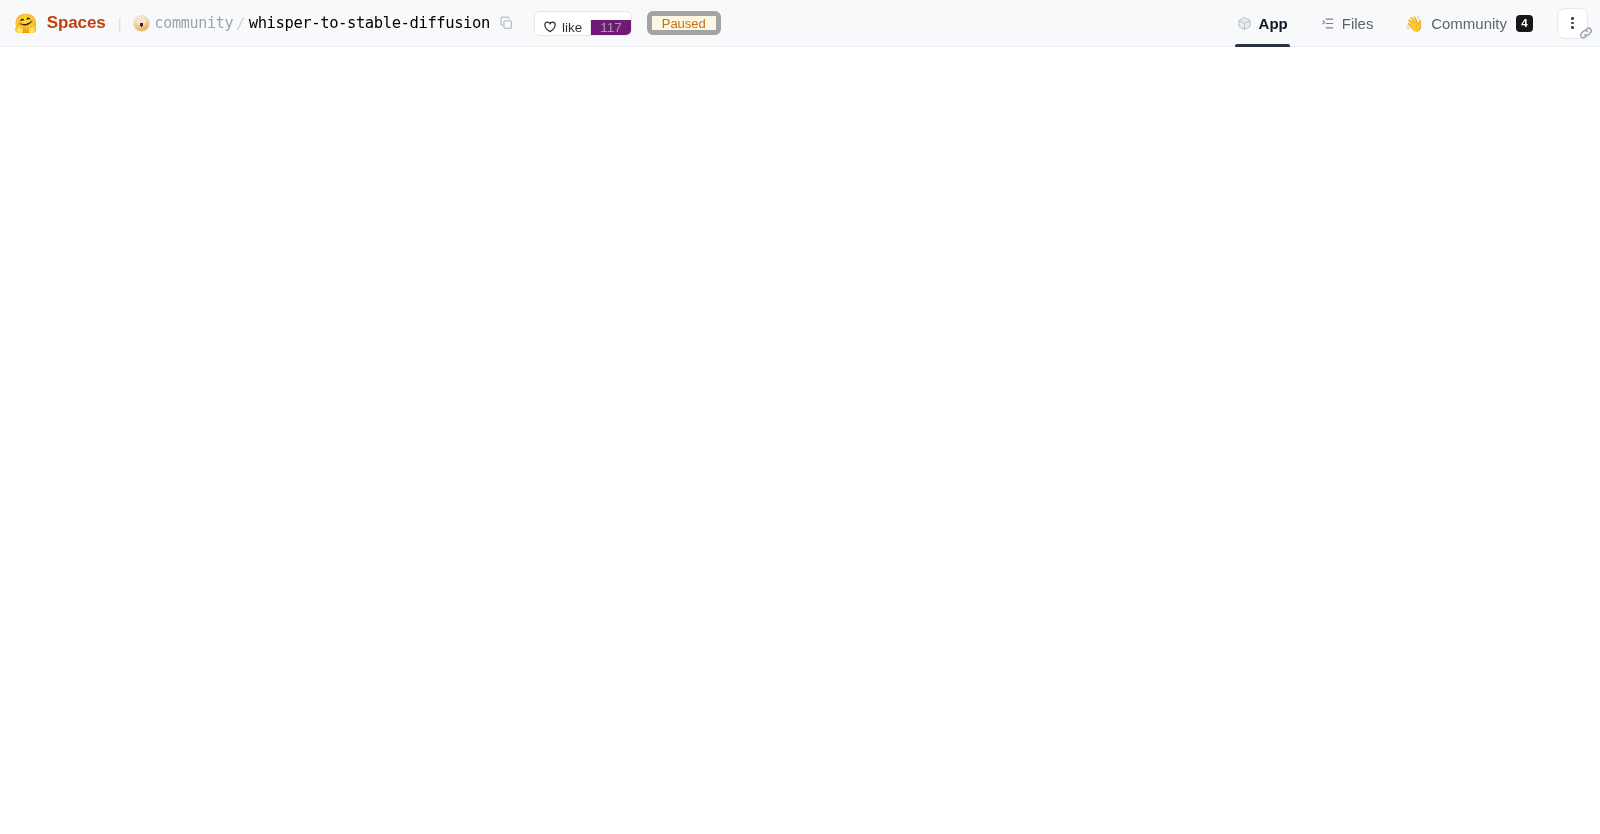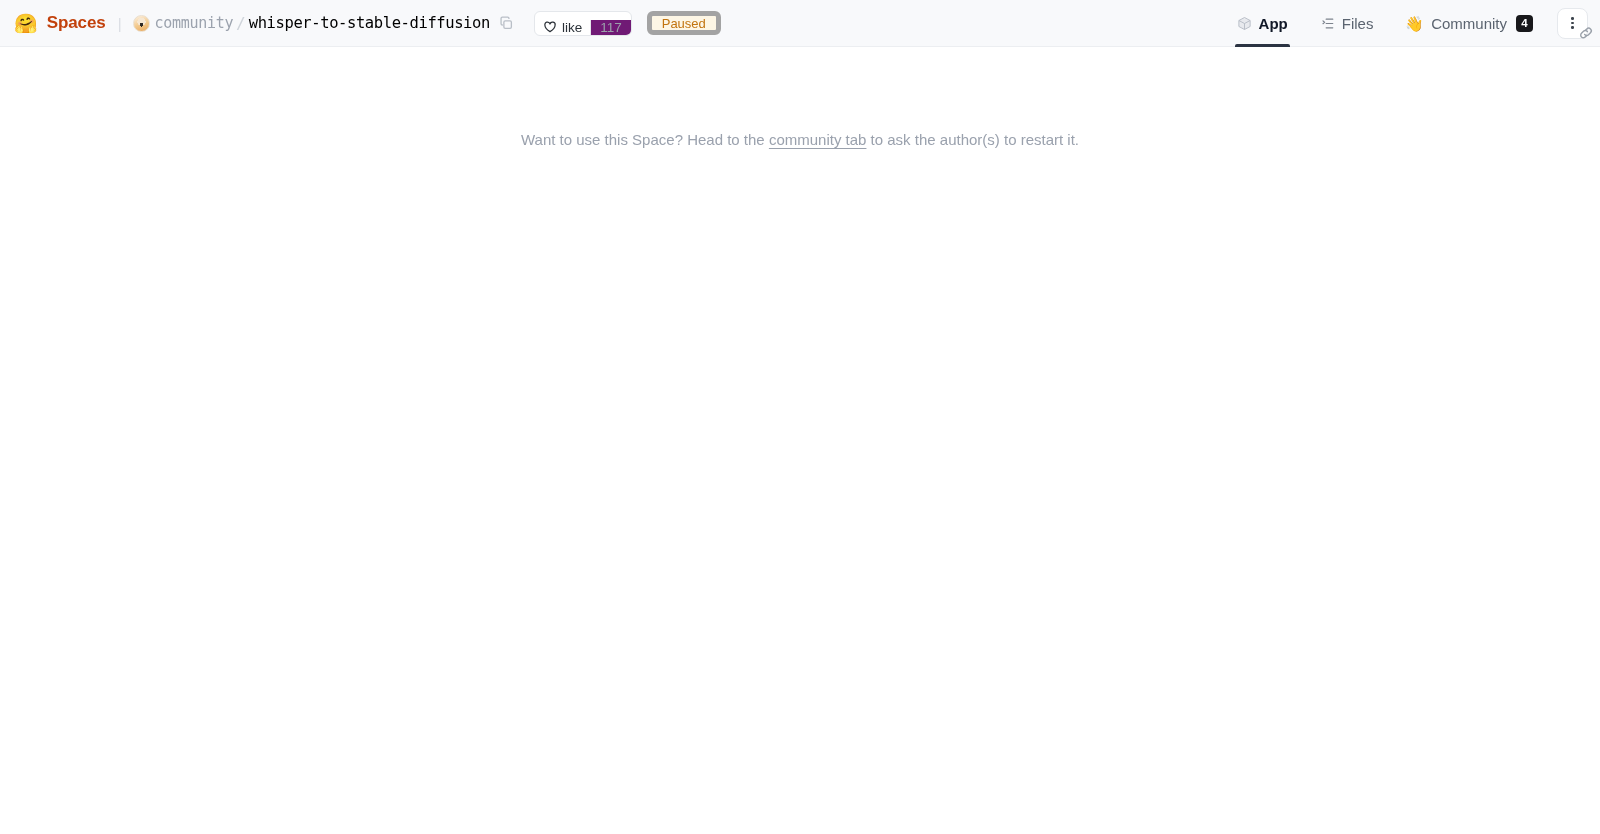--- a/index.html
+++ b/index.html
@@ -327,16 +327,13 @@
           <path d="M6.6 9.4a2.6 2.6 0 0 0 3.9.3l2-2a2.6 2.6 0 1 0-3.7-3.7l-1.1 1.1"></path>
           <path d="M9.4 6.6a2.6 2.6 0 0 0-3.9-.3l-2 2a2.6 2.6 0 1 0 3.7 3.7l1.1-1.1"></path>
         </svg>
       </span>
     </span>
 
   </nav>
 </div>
 
 <div class="main">
-  <div class="paused-sub">
-    <span>Want to use this Space? Head to the </span><a class="community-link">community tab</a><span> to ask the author(s) to restart it.</span>
-  </div>
 </div>
 
 </body></html>

